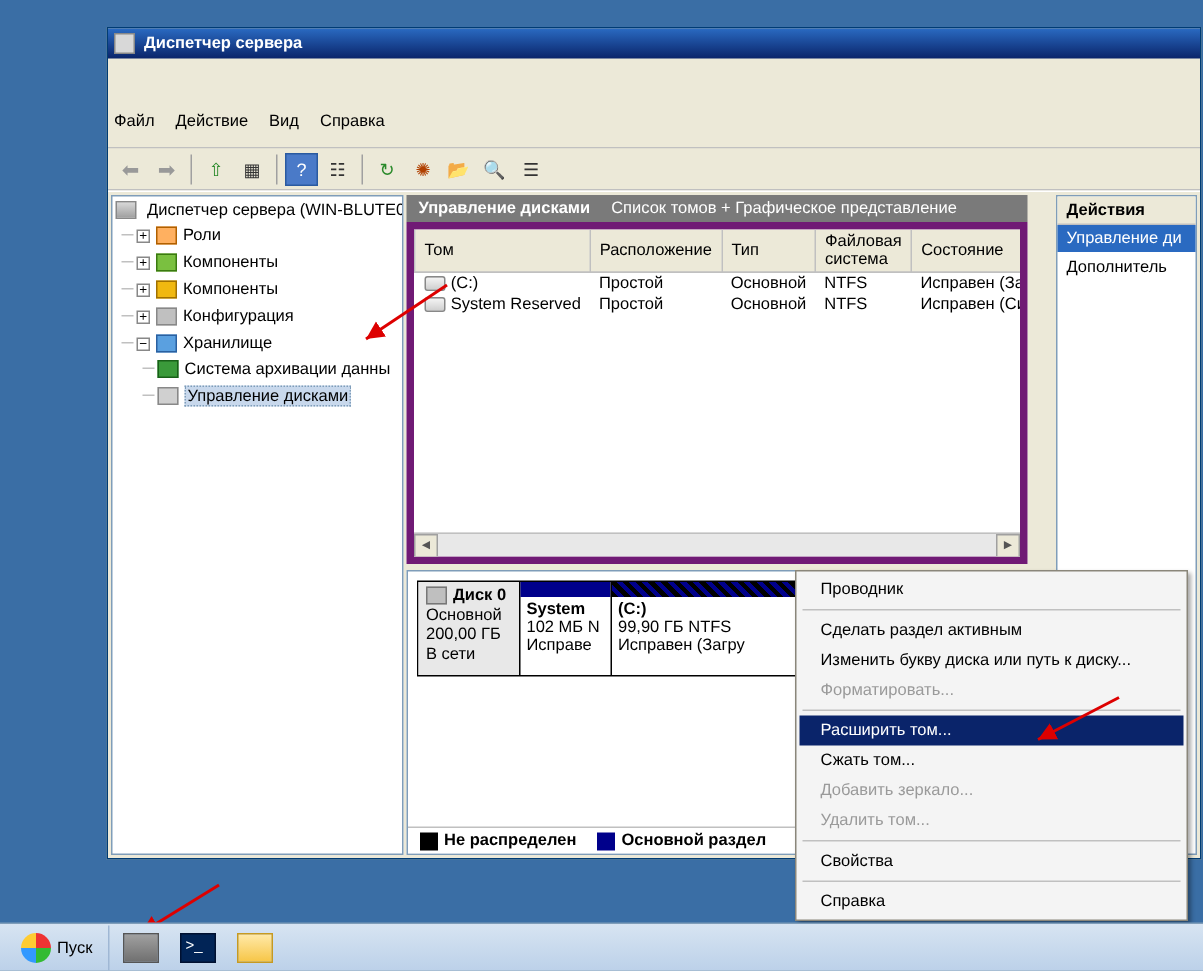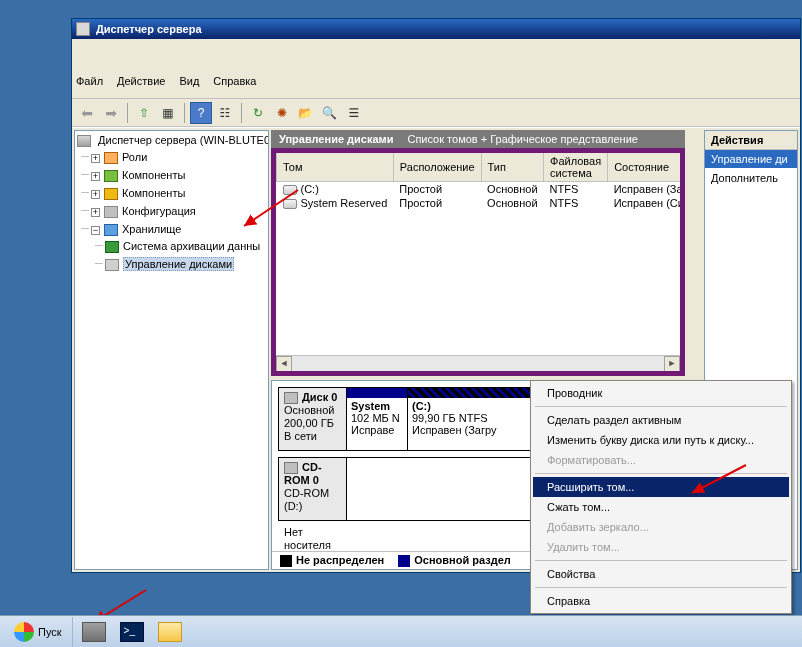--- a/index.html
+++ b/index.html
@@ -505,33 +505,20 @@
                 <span>Исправен (Загру</span>
               </div>
             </div>
             <div class="gv-part full">
               <div class="gv-header-strip unalloc"></div>
               <div class="gv-part-body"></div>
             </div>
           </div>
         </div>
 
-        <div class="gv-row" style="height:64px">
-          <div class="gv-label">
-            <b>CD-ROM 0</b><br>
-            <span>CD-ROM (D:)</span><br>
-            <br>
-            <span>Нет носителя</span>
-          </div>
-          <div class="gv-parts">
-            <div class="gv-part full">
-              <div class="gv-part-body"></div>
-            </div>
-          </div>
-        </div>
 
         <div class="legend">
           <span><span class="sw sw-black"></span><b>Не распределен</b></span>
           <span><span class="sw sw-blue"></span><b>Основной раздел</b></span>
         </div>
       </div>
     </div>
 
     <div class="actions-pane">
       <div class="actions-hdr">Действия</div>

